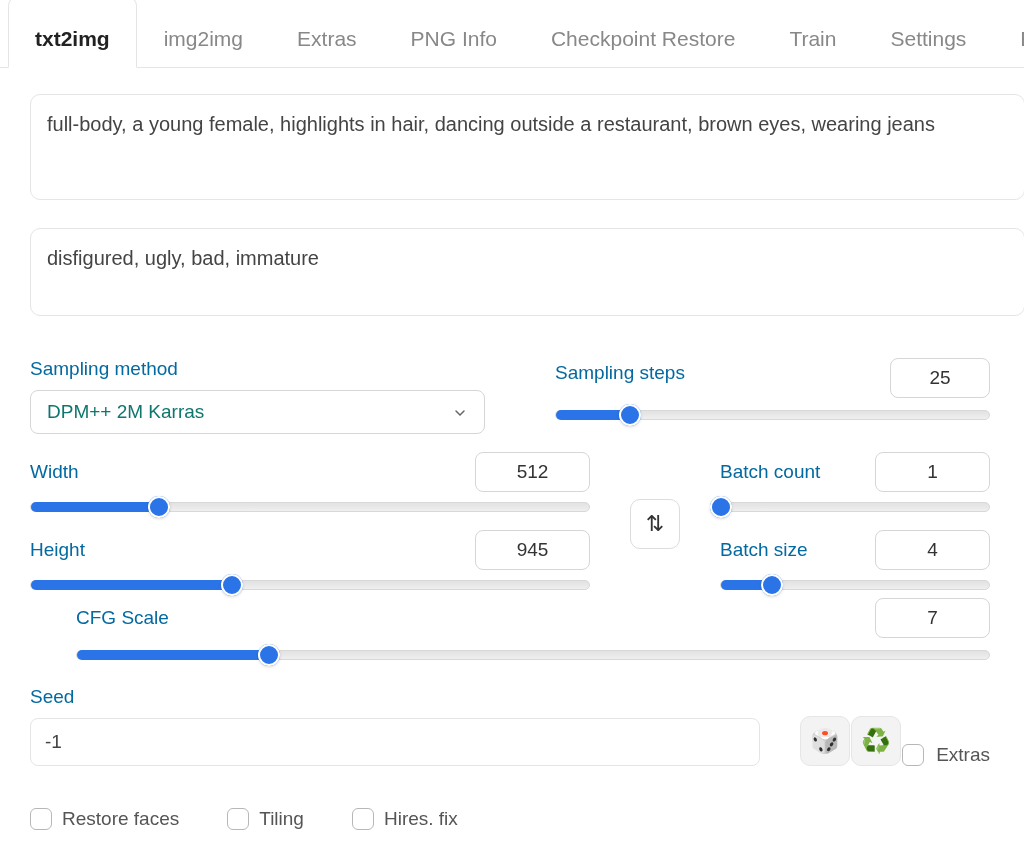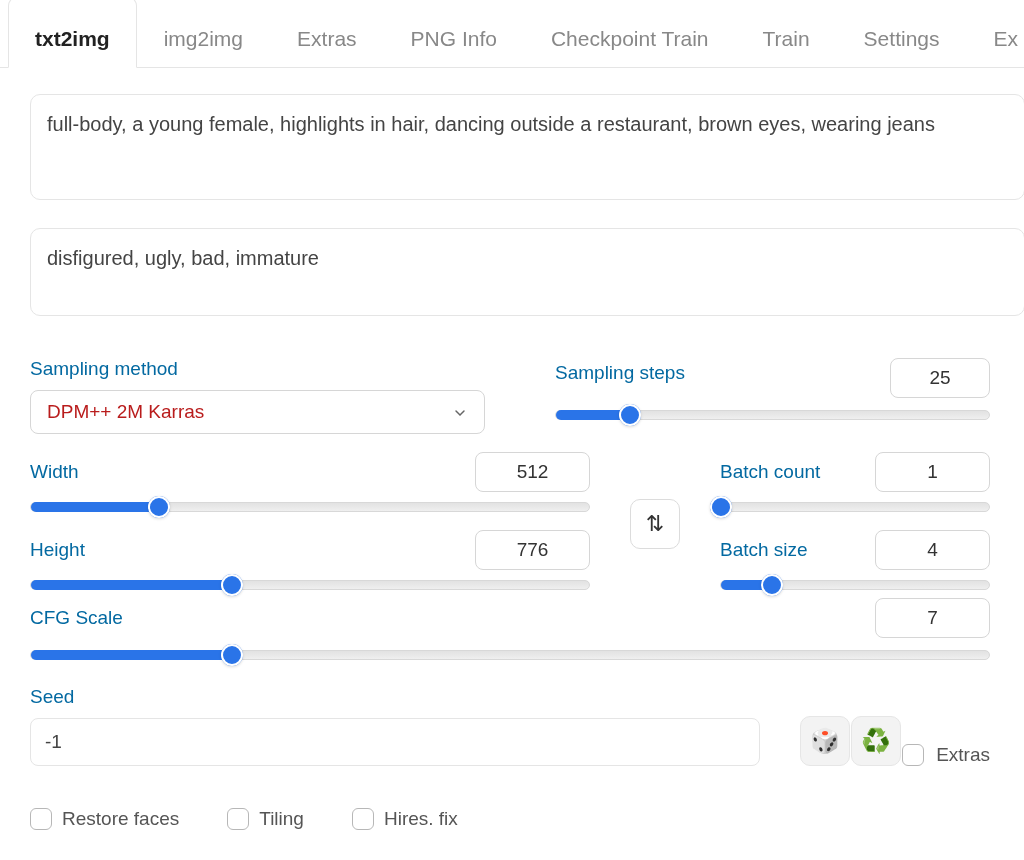--- a/index.html
+++ b/index.html
@@ -67,21 +67,21 @@
   .select-wrap {
     border: 1px solid #d6d6d6;
     border-radius: 8px;
     height: 44px;
     width: 455px;
     display: flex;
     align-items: center;
     justify-content: space-between;
     padding: 0 16px;
     font-size: 19px;
-    color: #b91c1c;
+    color: #0f766e;
     margin-top: 10px;
     cursor: pointer;
   }
   .chev {
     width: 16px; height: 16px;
   }
   .chev svg { stroke: #666; }
   .num-box {
     border: 1px solid #d6d6d6;
     border-radius: 8px;
@@ -128,21 +128,21 @@
   .swap-btn {
     width: 50px; height: 50px;
     border: 1px solid #dcdcdc;
     border-radius: 10px;
     display:flex; align-items:center; justify-content:center;
     font-size: 22px;
     cursor: pointer;
     margin-top: 6px;
   }
   
-  .cfg { margin-top: 8px; }
+  .cfg { margin-top: 8px; margin-left: 46px; }
   .cfg .row1 { display:flex; justify-content:space-between; align-items:center; margin-bottom:12px; }
   .cfg .slider-row .slider { width: 940px; }
   
   .seed { margin-top: 26px; display:flex; align-items:flex-end; gap:1px; }
   .seed-col { flex:1; }
   .seed-input {
     border: 1px solid #e5e5e5;
     border-radius: 8px;
     height: 48px; width: 730px;
     padding: 0 14px;
@@ -171,21 +171,21 @@
   .check-label { font-size:19px; color:#555; }
 </style>
 </head>
 <body>
 
 <div class="tabbar">
   <div class="tab active"><span>txt2img</span></div>
   <div class="tab"><span>img2img</span></div>
   <div class="tab"><span>Extras</span></div>
   <div class="tab"><span>PNG Info</span></div>
-  <div class="tab"><span>Checkpoint Train</span></div>
+  <div class="tab"><span>Checkpoint Restore</span></div>
   <div class="tab"><span>Train</span></div>
   <div class="tab"><span>Settings</span></div>
   <div class="tab" style="padding-right:0"><span>Ex</span></div>
 </div>
 
 <div class="pane">
 
   <div class="prompt-box">
     <span>full-body, a young female, highlights in hair, dancing outside a restaurant, brown eyes, wearing jeans</span>
   </div>
@@ -236,21 +236,21 @@
             <div class="slider">
               <div class="fill" style="width: 23%;"></div>
               <div class="thumb" style="left: 23%;"></div>
             </div>
           </div>
         </div>
         <div class="wh-item" style="margin-bottom:0">
           <div class="wh-labelrow">
             <div class="label" style="margin:0">Height</div>
             <div class="num-box sm">
-                <span>776</span>
+                <span>945</span>
               </div>
           </div>
           <div class="slider-row">
             <div class="slider">
               <div class="fill" style="width: 36%;"></div>
               <div class="thumb" style="left: 36%;"></div>
             </div>
           </div>
         </div>
       </div>

